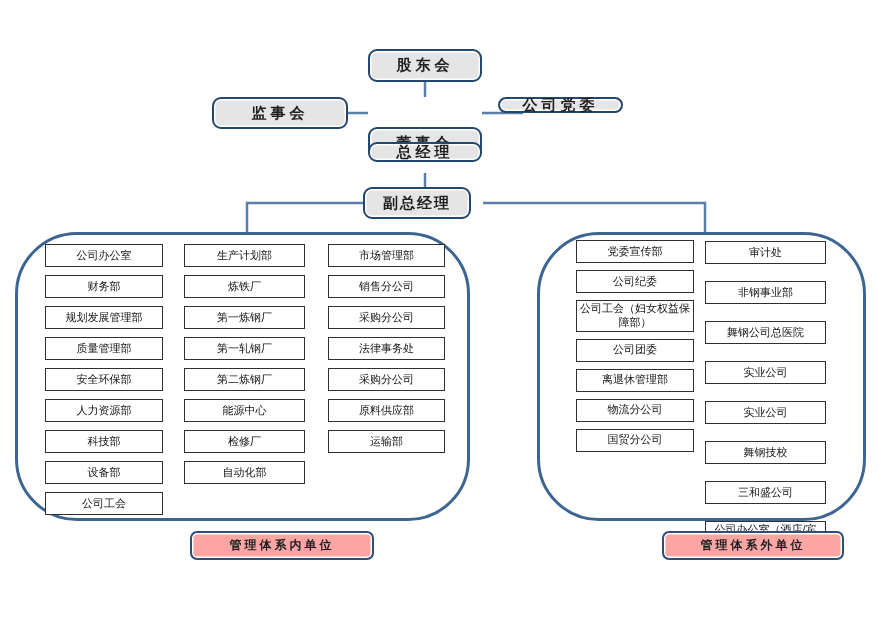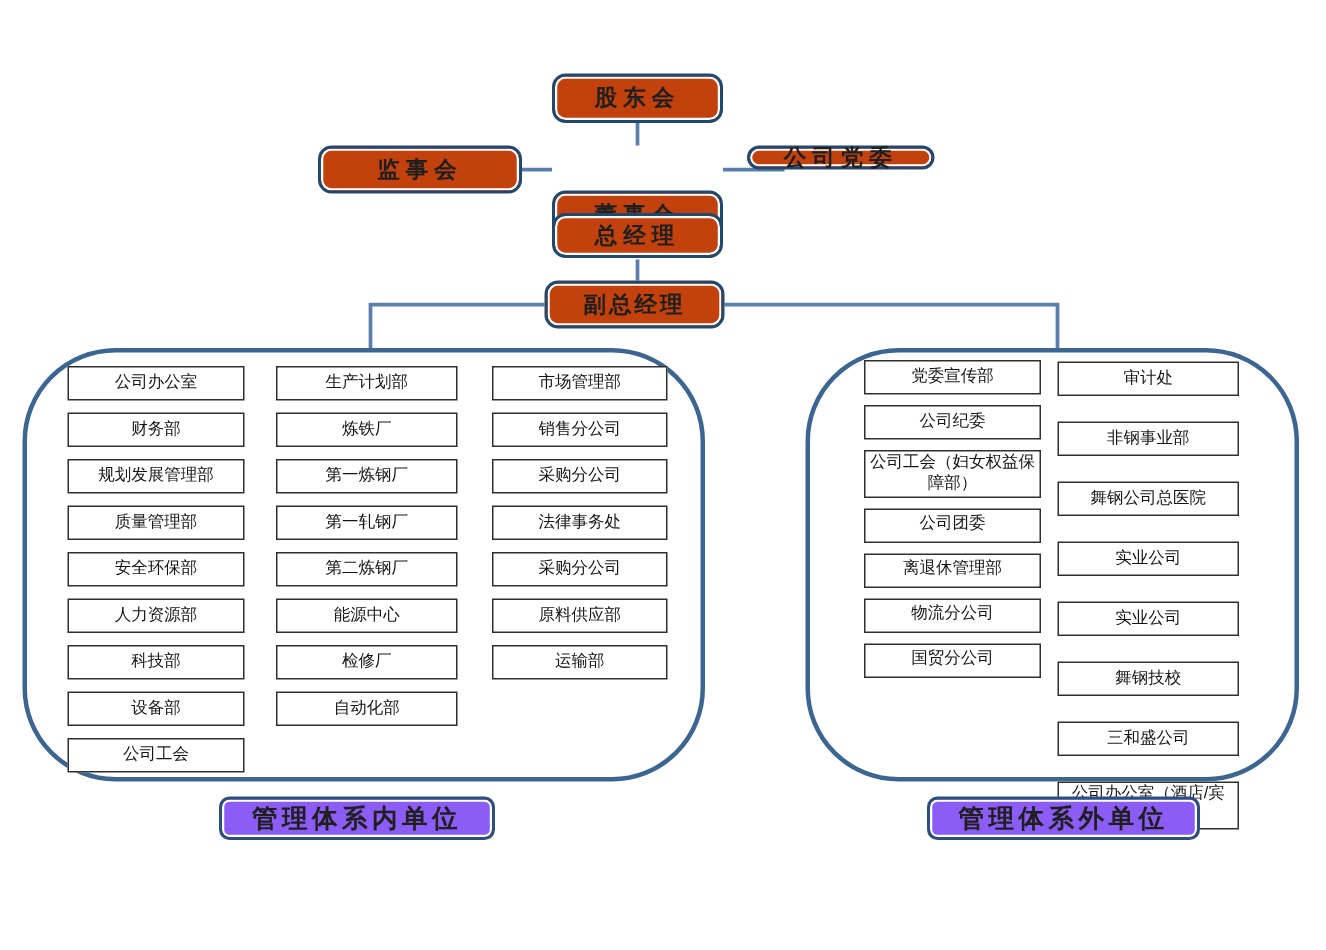--- a/index.html
+++ b/index.html
@@ -17,21 +17,21 @@
     font-family:"Liberation Sans","DejaVu Sans",sans-serif;
     color:var(--text);
     overflow:hidden;
   }
   #connectors{position:absolute;left:0;top:0;width:884px;height:633px;z-index:1;}
   #connectors path{stroke:var(--connector);stroke-width:2.5;fill:none;}
 
   .org-node{
     position:absolute;z-index:3;
     box-sizing:border-box;
-    background:#c2410c;
+    background:#e5e5e5;
     border:2.5px solid var(--node-border);
     border-radius:9px;
     display:flex;align-items:center;justify-content:center;
     font-size:15px;font-weight:bold;letter-spacing:4px;
     box-shadow:inset 0 0 0 1.5px #ffffff;
     white-space:nowrap;
   }
 
   .container-frame{
     position:absolute;z-index:2;
@@ -56,25 +56,26 @@
     padding:1px 3px;
     color:#151515;
   }
   .gap8{gap:8px}.gap7{gap:7px}.gap9{gap:9px}
 
   .caption{
     position:absolute;z-index:3;
     box-sizing:border-box;
     border:2.5px solid #2c5079;
     border-radius:7px;
-    background:#8b5cf6;
+    background:#fca5a5;
     display:flex;align-items:center;justify-content:center;
-    font-size:17px;font-weight:bold;letter-spacing:3px;
+    font-size:12px;font-weight:bold;letter-spacing:3px;
     box-shadow:inset 0 0 0 1.5px #ffffff;
     white-space:nowrap;
+    margin-left:44px;
   }
 </style>
 </head>
 <body>
 
 <div id="stage">
 
   <svg id="connectors" viewBox="0 0 884 633" xmlns="http://www.w3.org/2000/svg">
     <path d="M425 82 L425 97"></path>
     <path d="M326 113 L368 113"></path>
@@ -86,23 +87,23 @@
   </svg>
 
   <div class="org-node" style="left:368px;top:49px;width:114px;height:33px;">股东会</div>
 
   <div class="org-node" style="left:212px;top:97px;width:136px;height:32px;">监事会</div>
 
   <div class="org-node" style="left:368px;top:97px;width:114px;height:32px;margin-top:30px;">董事会</div>
 
   <div class="org-node" style="left:498px;top:97px;width:125px;height:16px;">公司党委</div>
 
-  <div class="org-node" style="left:368px;top:142px;width:114px;height:30px;">总经理</div>
+  <div class="org-node" style="left:368px;top:142px;width:114px;height:20px;">总经理</div>
 
-  <div class="org-node" style="left:363px;top:187px;width:120px;height:32px;letter-spacing:2px;">副总经理</div>
+  <div class="org-node" style="left:363px;top:187px;width:108px;height:32px;letter-spacing:2px;">副总经理</div>
 
   <div class="container-frame" style="left:15px;top:232px;width:455px;height:289px;"></div>
 
   <div class="dept-col gap8" style="left:45px;top:244px;width:118px;">
     <div class="dept-box">公司办公室</div>
     <div class="dept-box">财务部</div>
     <div class="dept-box">规划发展管理部</div>
     <div class="dept-box">质量管理部</div>
     <div class="dept-box">安全环保部</div>
     <div class="dept-box">人力资源部</div>

